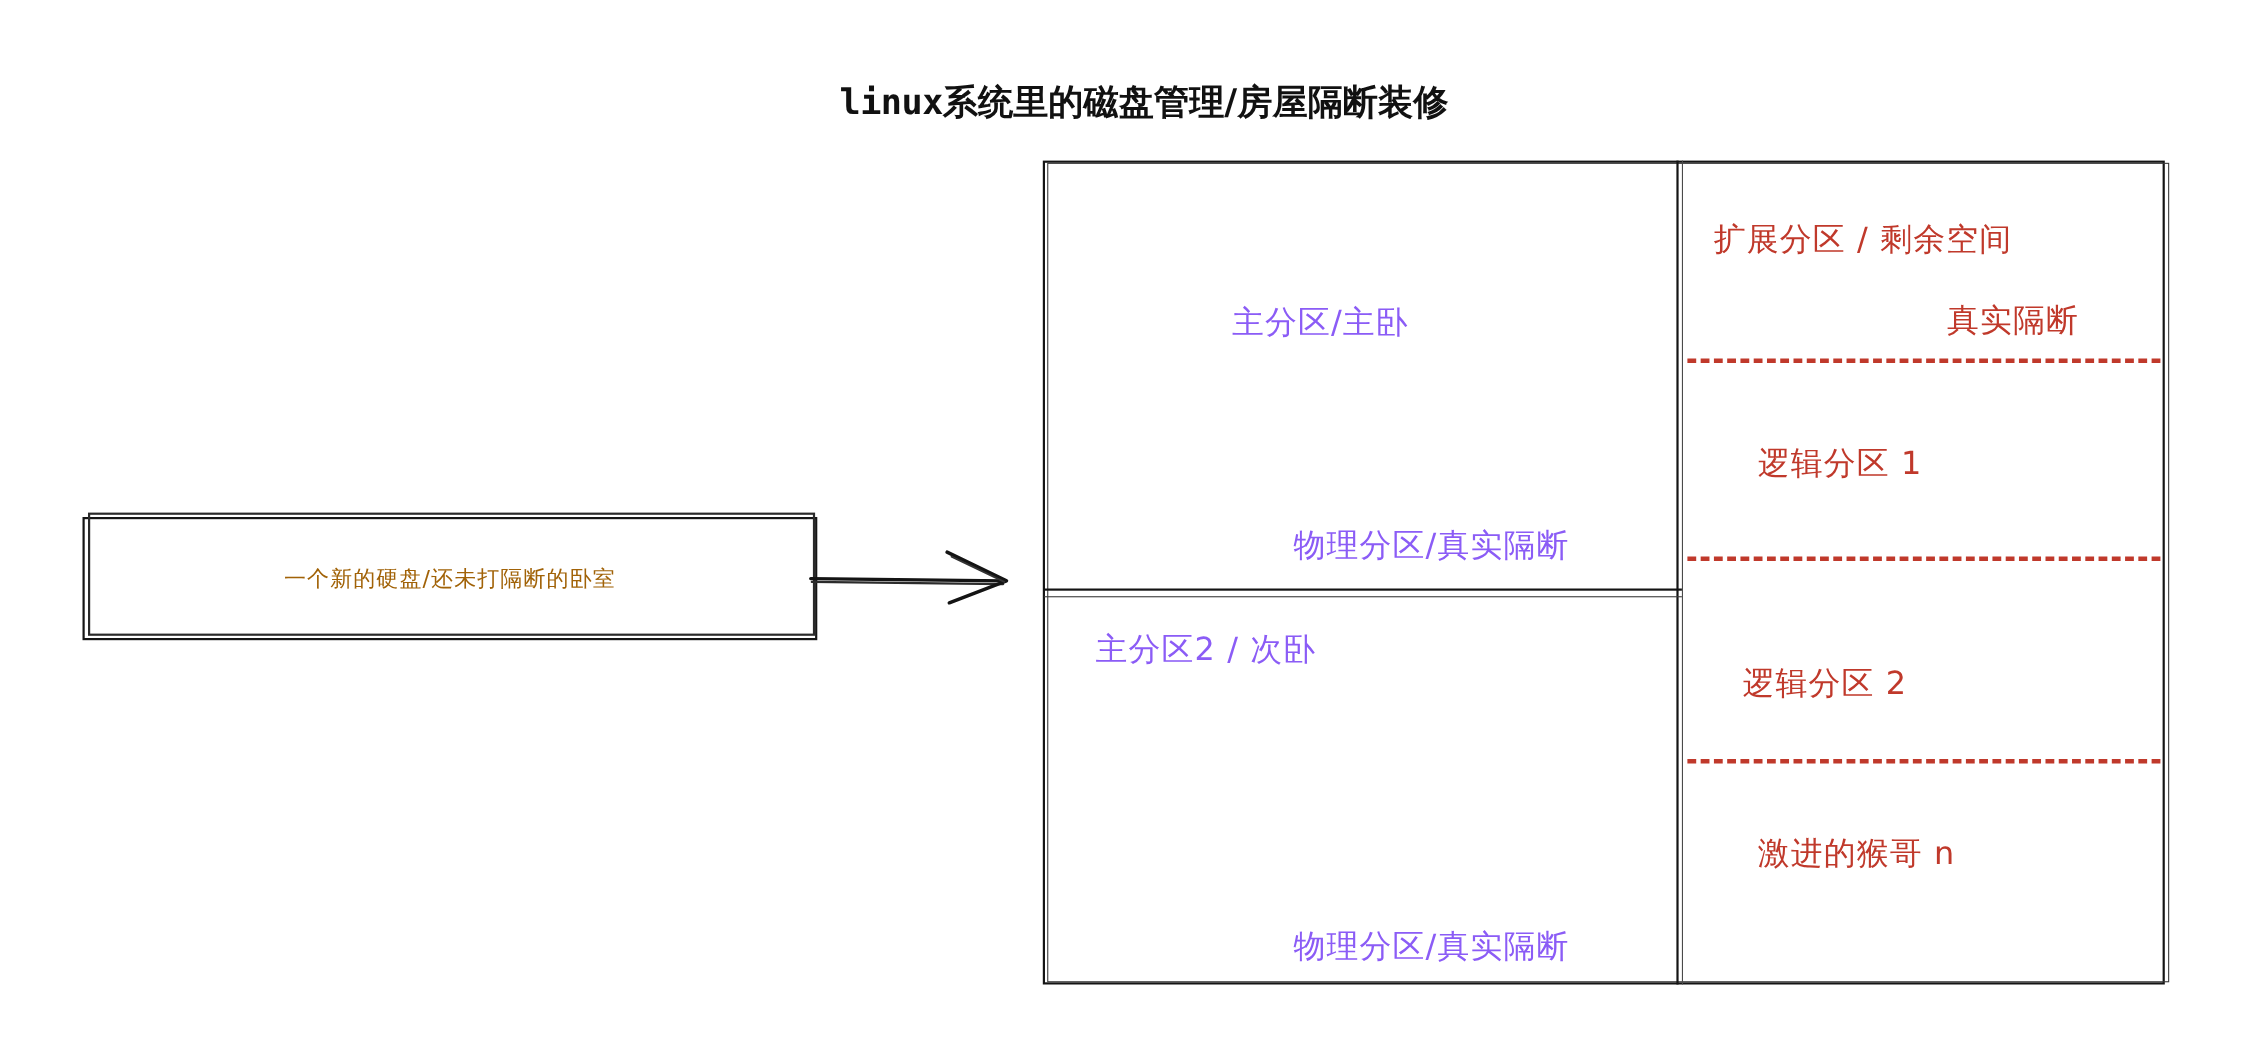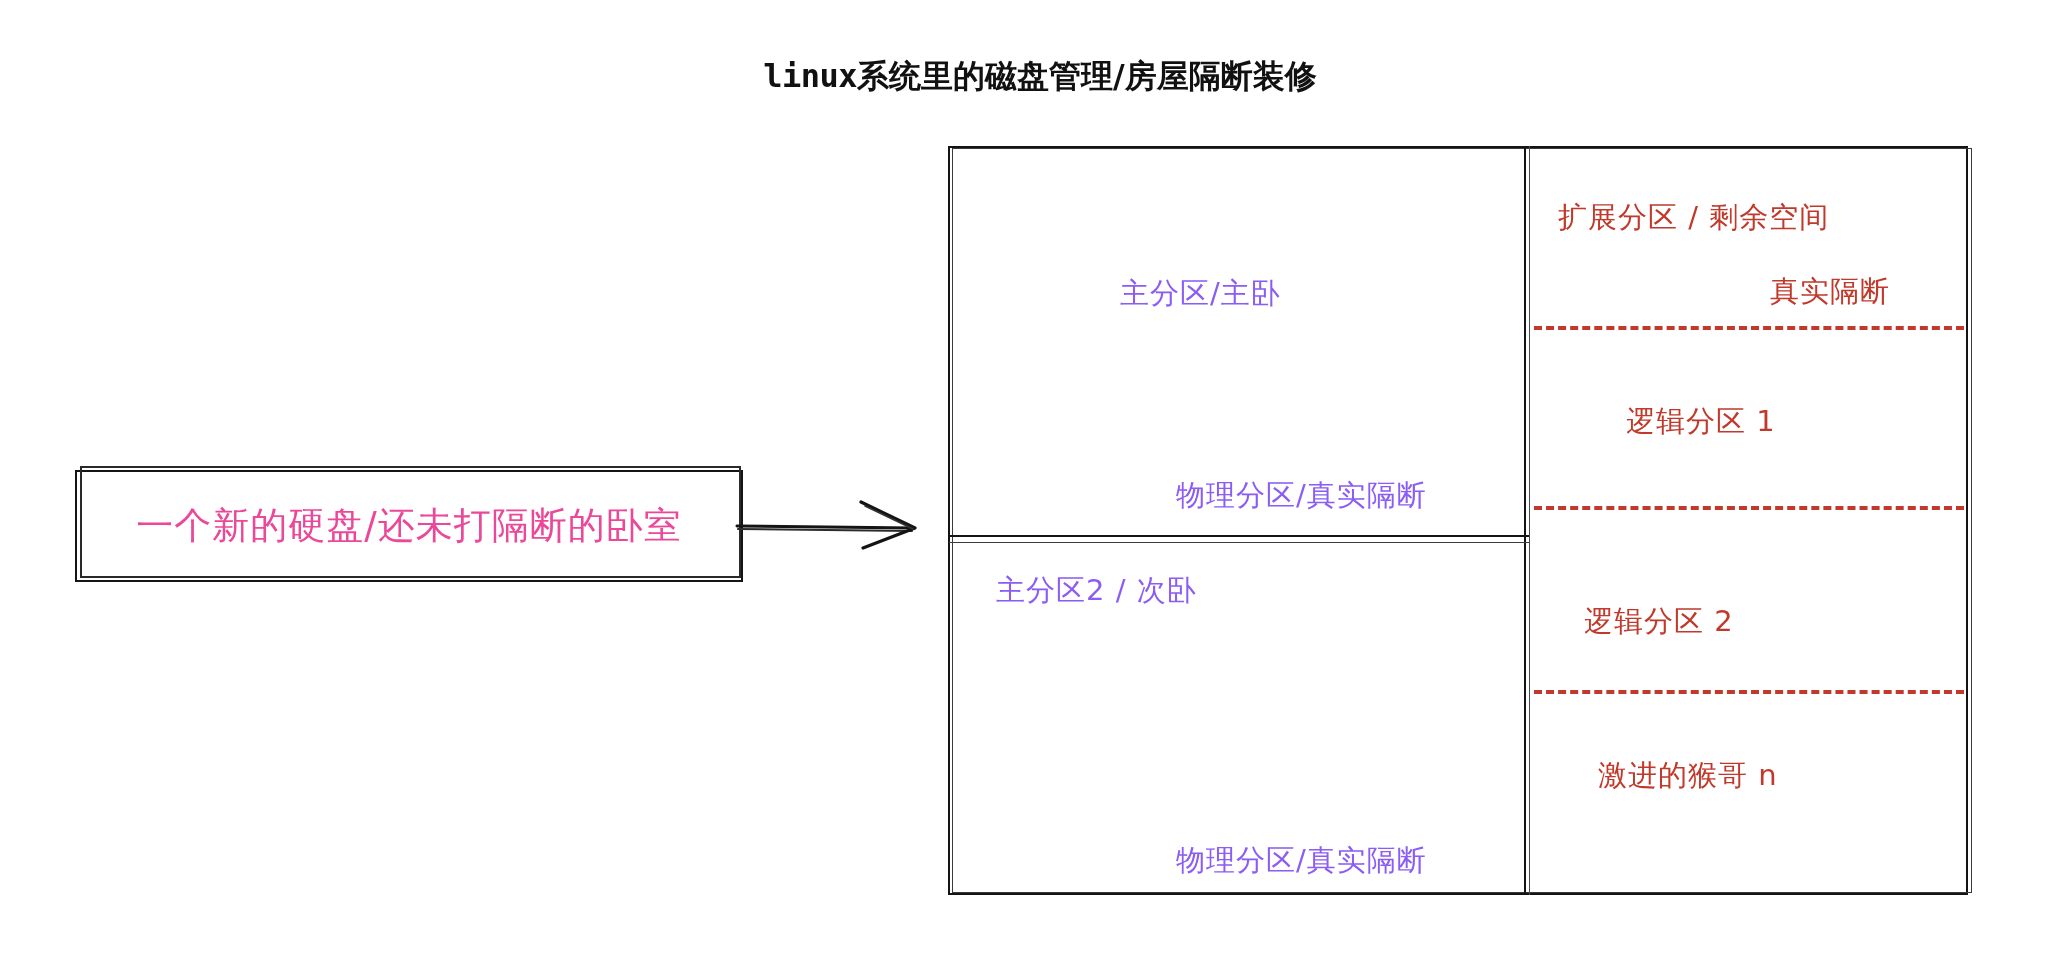--- a/index.html
+++ b/index.html
@@ -19,21 +19,21 @@
     position: absolute;
     left: 0; top: 0;
     width: 2052px;
     height: 962px;
   }
 
   
   .title {
     position: absolute;
     left: 690px;
-    top: 55px;
+    top: 72px;
     width: 700px;
     text-align: center;
     font-size: 32px;
     font-weight: 700;
     color: #111111;
     letter-spacing: 0px;
     white-space: nowrap;
   }
   .title .mono {
     font-family: "DejaVu Sans Mono", "Liberation Mono", monospace;
@@ -65,22 +65,22 @@
     border-width: 2px;
     border-color: #2a2a2a;
   }
   .disk-box .box-label {
     position: absolute;
     left: 0; top: 0;
     width: 100%; height: 100%;
     display: flex;
     align-items: center;
     justify-content: center;
-    font-size: 37px;
-    color: #ec4899;
+    font-size: 20px;
+    color: #a16207;
     letter-spacing: 1px;
     white-space: nowrap;
     text-align: right;
   }
 
   
   .arrow-svg {
     position: absolute;
     left: 735px;
     top: 488px;
@@ -149,21 +149,21 @@
   
   .red-label {
     position: absolute;
     font-size: 29px;
     color: #c0392b;
     white-space: nowrap;
     letter-spacing: 1px;
   }
   .lbl-extended  { left: 610px; top: 26px; margin-top: 26px; }
   .lbl-virtual   { left: 822px; top: 126px; }
-  .lbl-logical1  { left: 650px; top: 256px; margin-left: 28px; }
+  .lbl-logical1  { left: 650px; top: 256px; }
   .lbl-logical2  { left: 636px; top: 456px; }
   .lbl-logical-n { left: 650px; top: 610px; }
 
   .red-dash {
     position: absolute;
     left: 586px;
     width: 430px;
     height: 0;
     border-top: 4px dashed #c0392b;
   }

